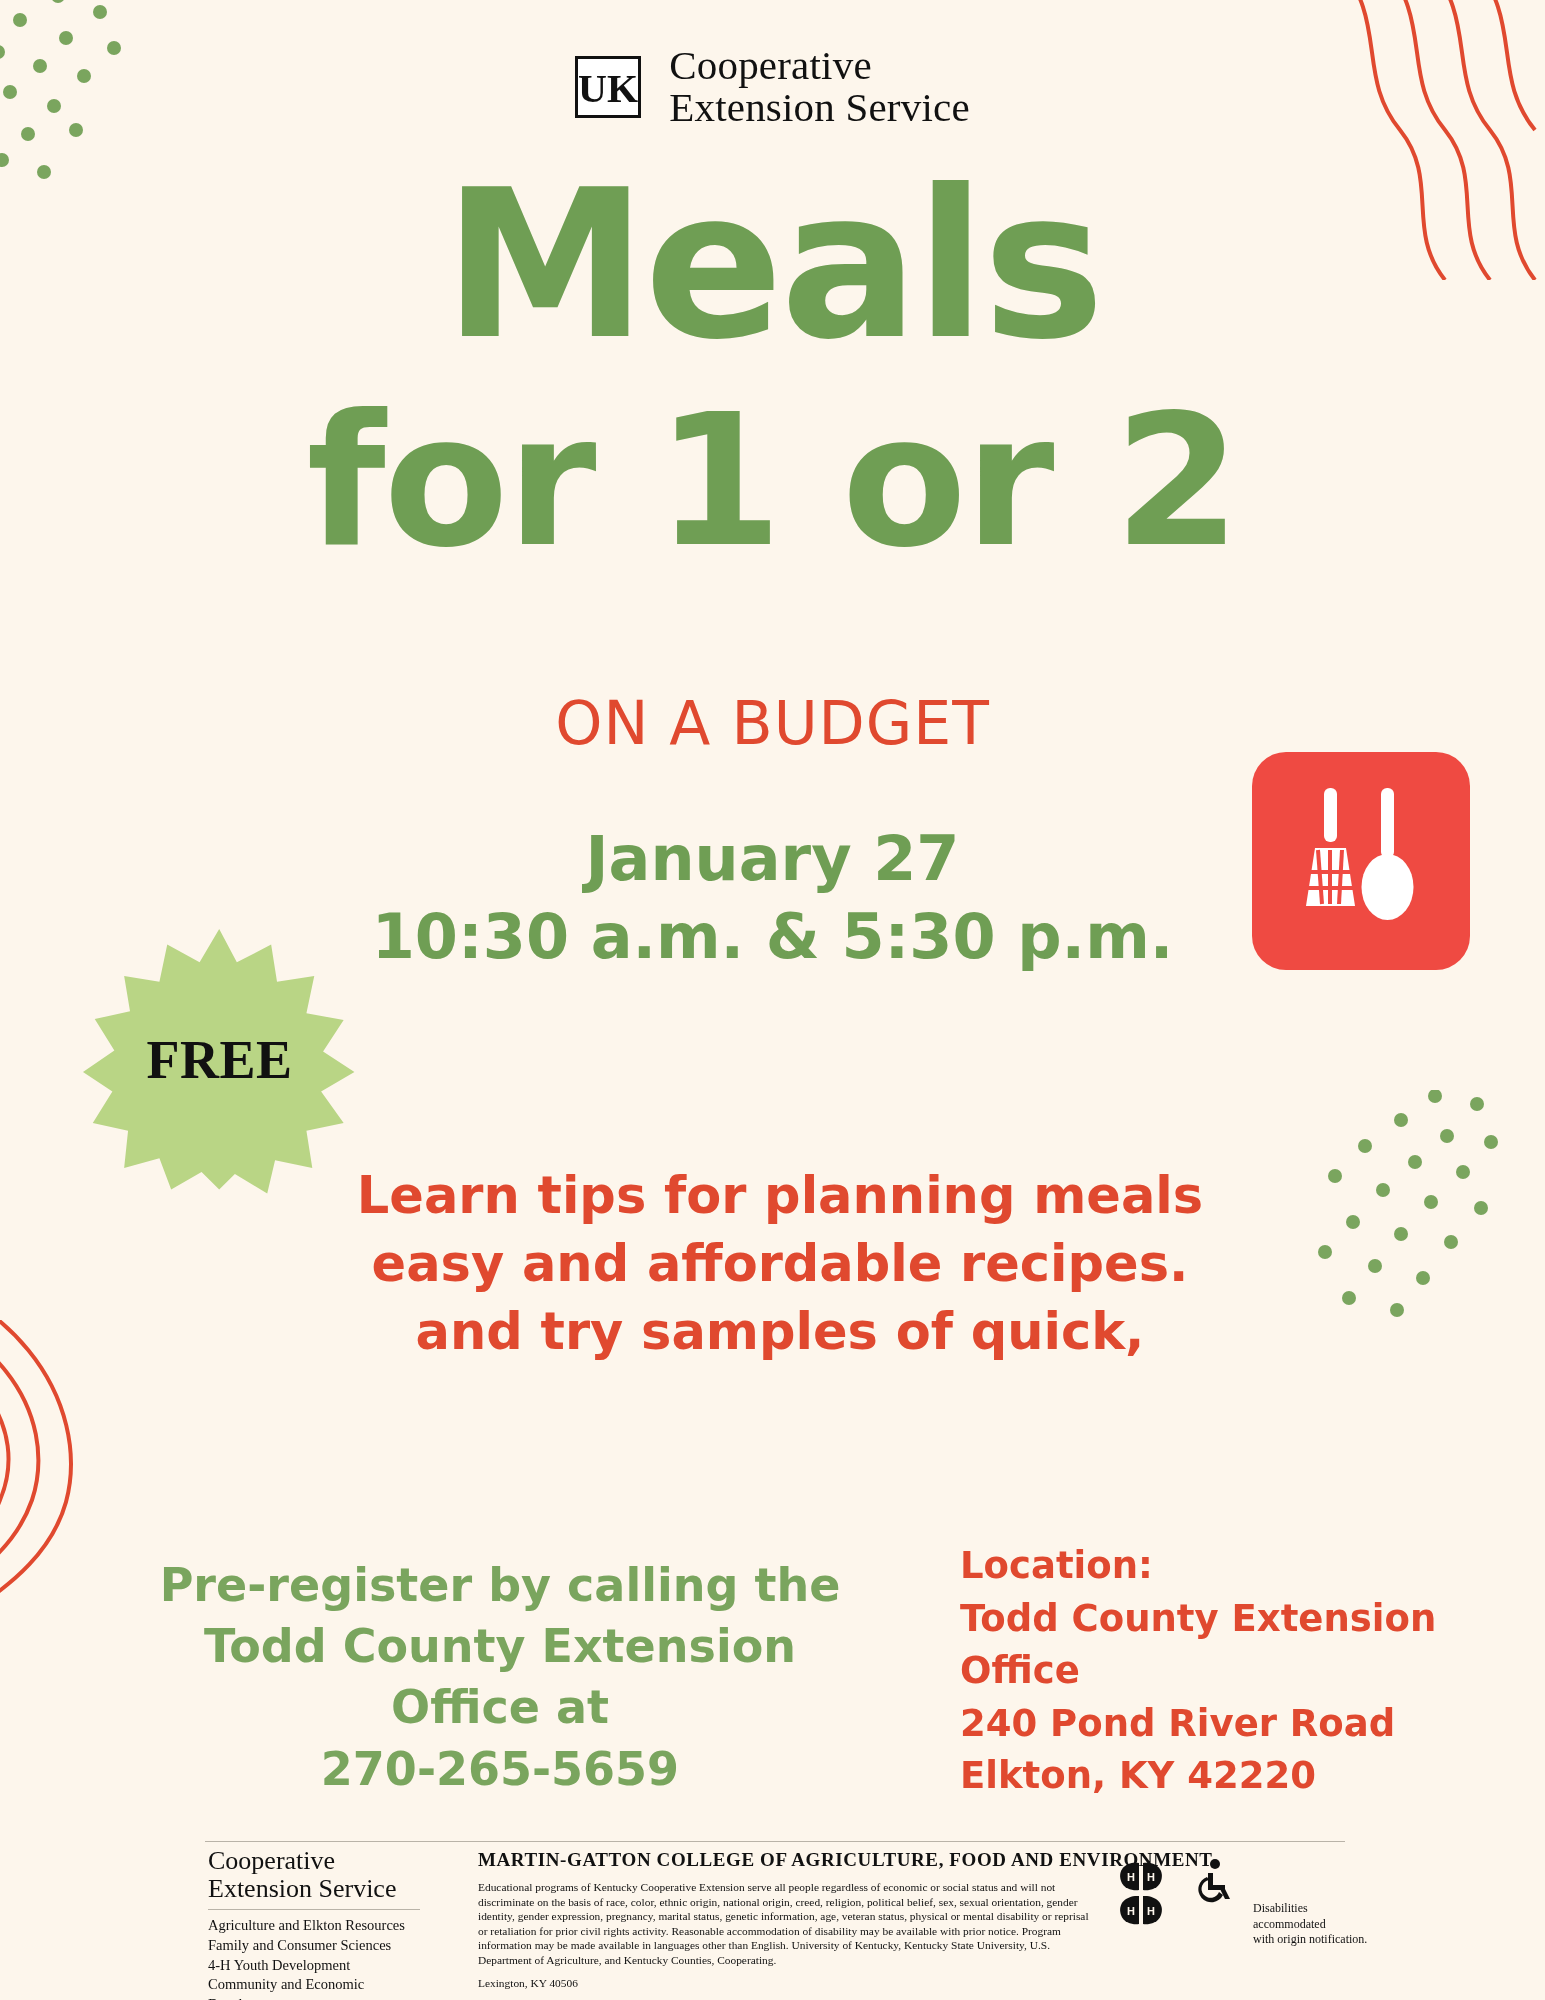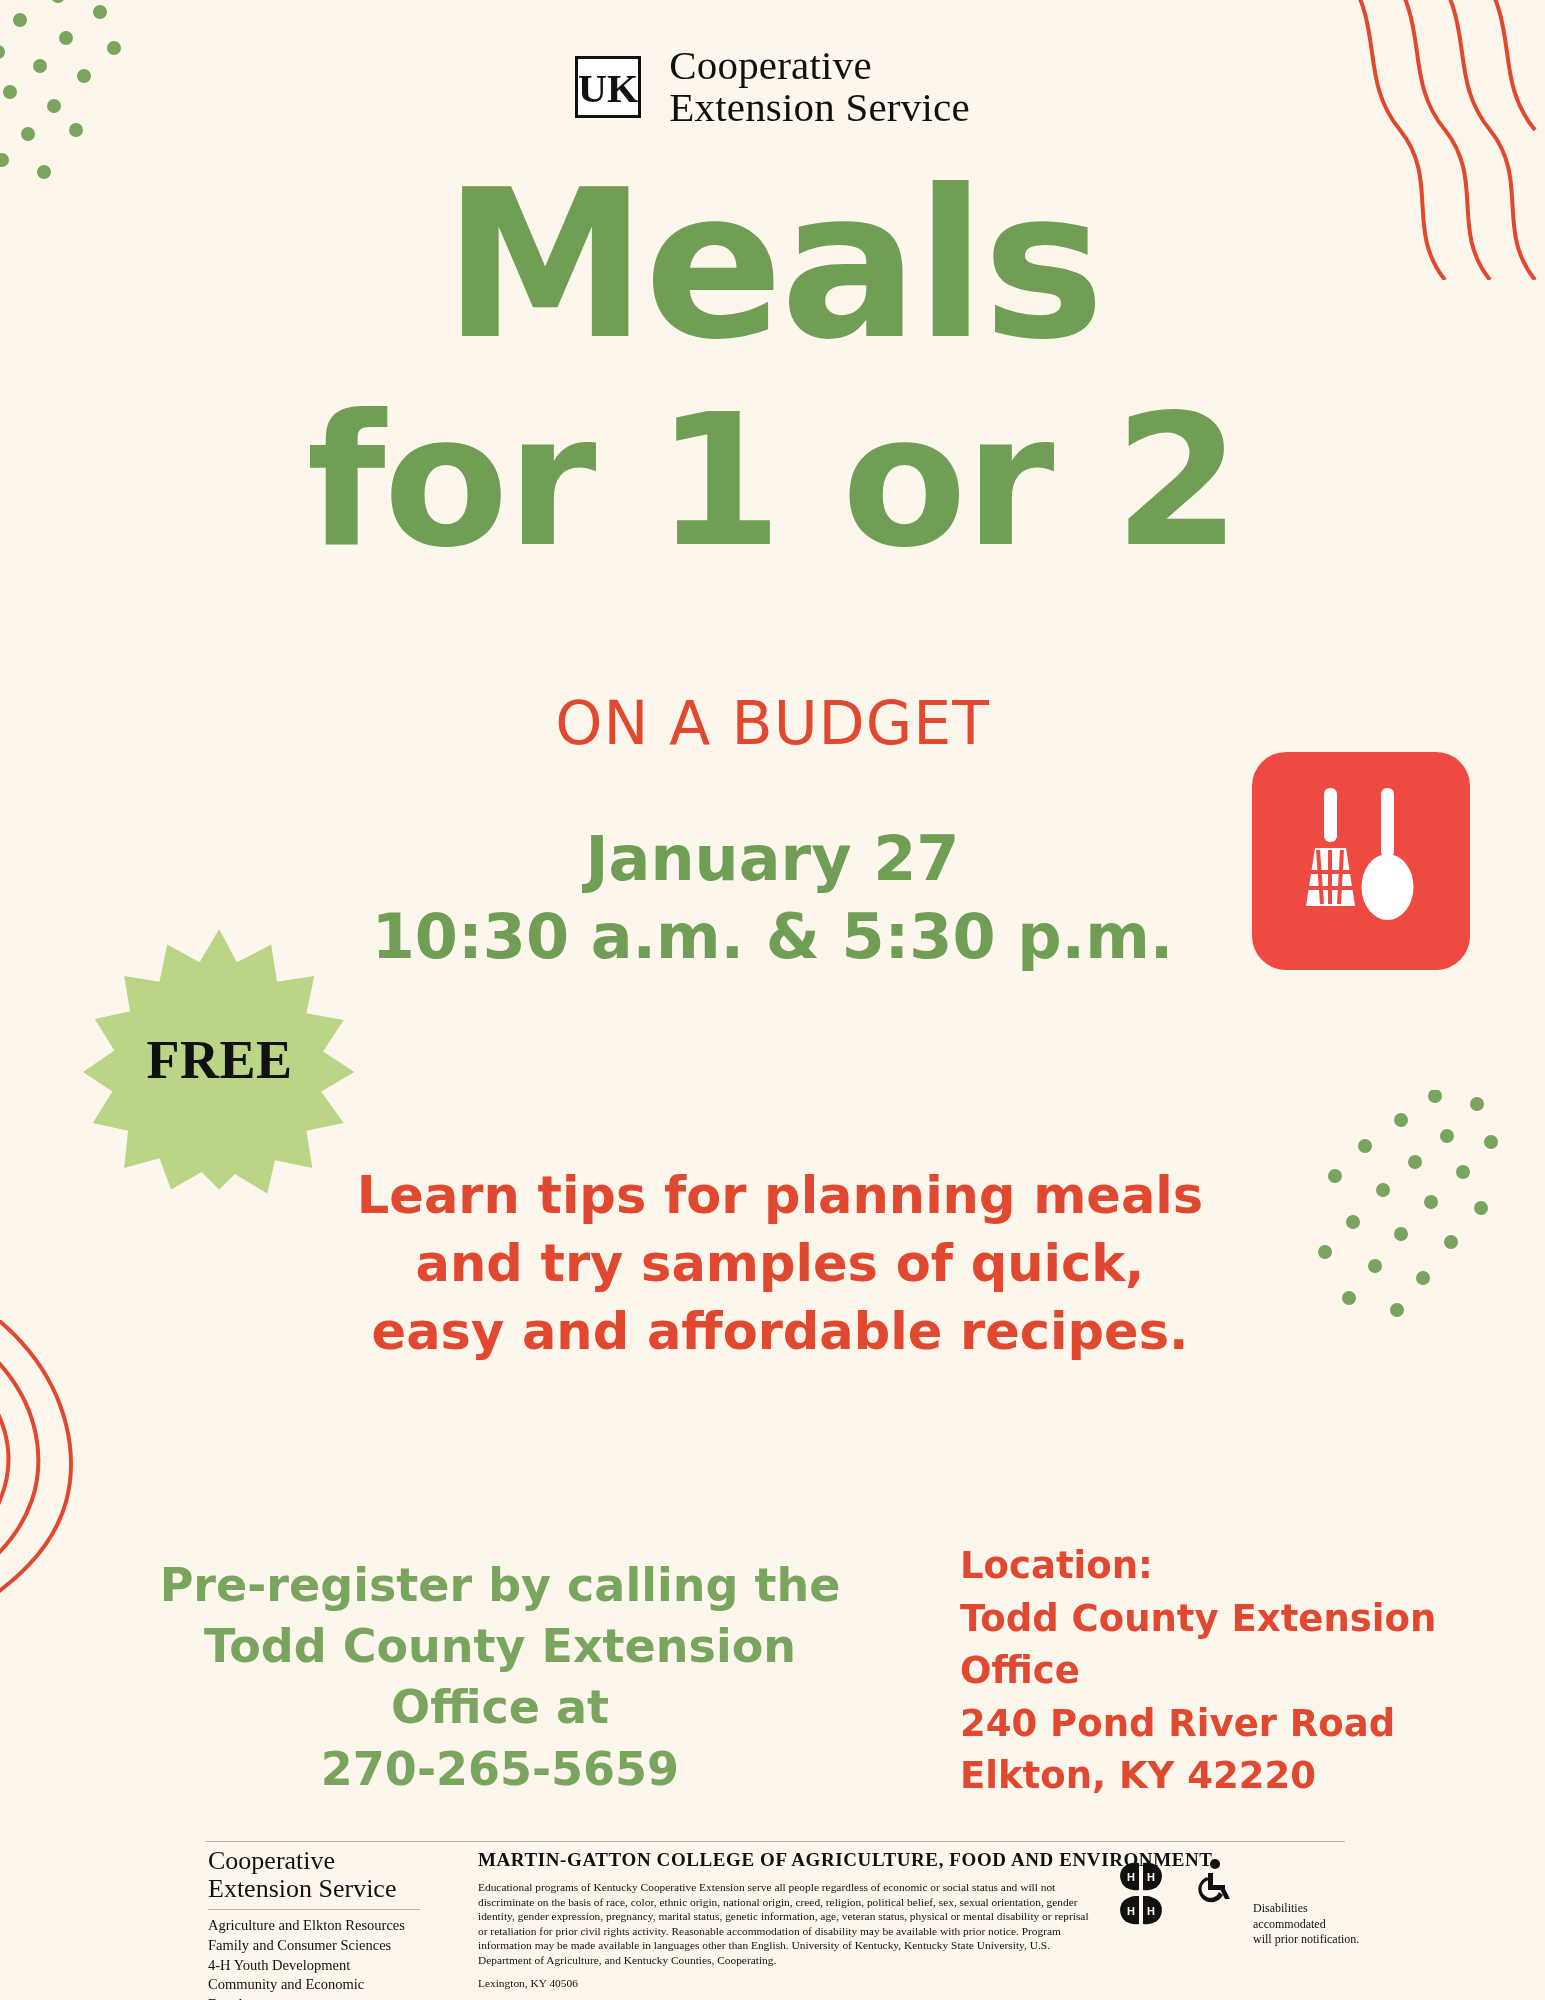--- a/index.html
+++ b/index.html
@@ -384,22 +384,22 @@
 
   <div class="free-burst">
     <svg width="275" height="270" viewBox="0 0 275 270" aria-hidden="true">
       <polygon fill="#b9d585" points="137,2 155,36 190,18 196,56 234,50 226,88 264,95 243,127 275,148 241,168 264,200 226,208 232,246 194,238 186,272 153,252 137,268 119,250 88,268 76,236 40,246 44,208 8,200 28,168 -2,148 30,126 10,94 46,86 40,50 76,56 84,18 117,36" transform="scale(0.98) translate(3,2)"></polygon>
     </svg>
     <div class="label">FREE</div>
   </div>
 
   <div class="body-copy">
     <div>Learn tips for planning meals</div>
+    <div>easy and affordable recipes.</div>
     <div>and try samples of quick,</div>
-    <div>easy and affordable recipes.</div>
   </div>
 
   <div class="register-block">
     <div>Pre-register by calling the</div>
     <div>Todd County Extension Office at</div>
     <div>270-265-5659</div>
   </div>
 
   <div class="location-block">
     <div>Location:</div>
@@ -454,18 +454,18 @@
             <circle cx="20" cy="7" r="5"></circle>
             <path d="M13 16 h5 v12 h12 v5 h-17 z"></path>
             <path d="M12 20 a13 13 0 1 0 16 18 l-4 -3 a9 9 0 1 1 -10 -12 z"></path>
             <path d="M24 30 l6 12 h5 l-7 -14 z"></path>
           </g>
         </svg>
       </div>
       <div class="access-note">
         <div>Disabilities</div>
         <div>accommodated</div>
-        <div>will prior notification.</div>
+        <div>with origin notification.</div>
       </div>
     </div>
   </div>
 
 </div>
 
 </body></html>

